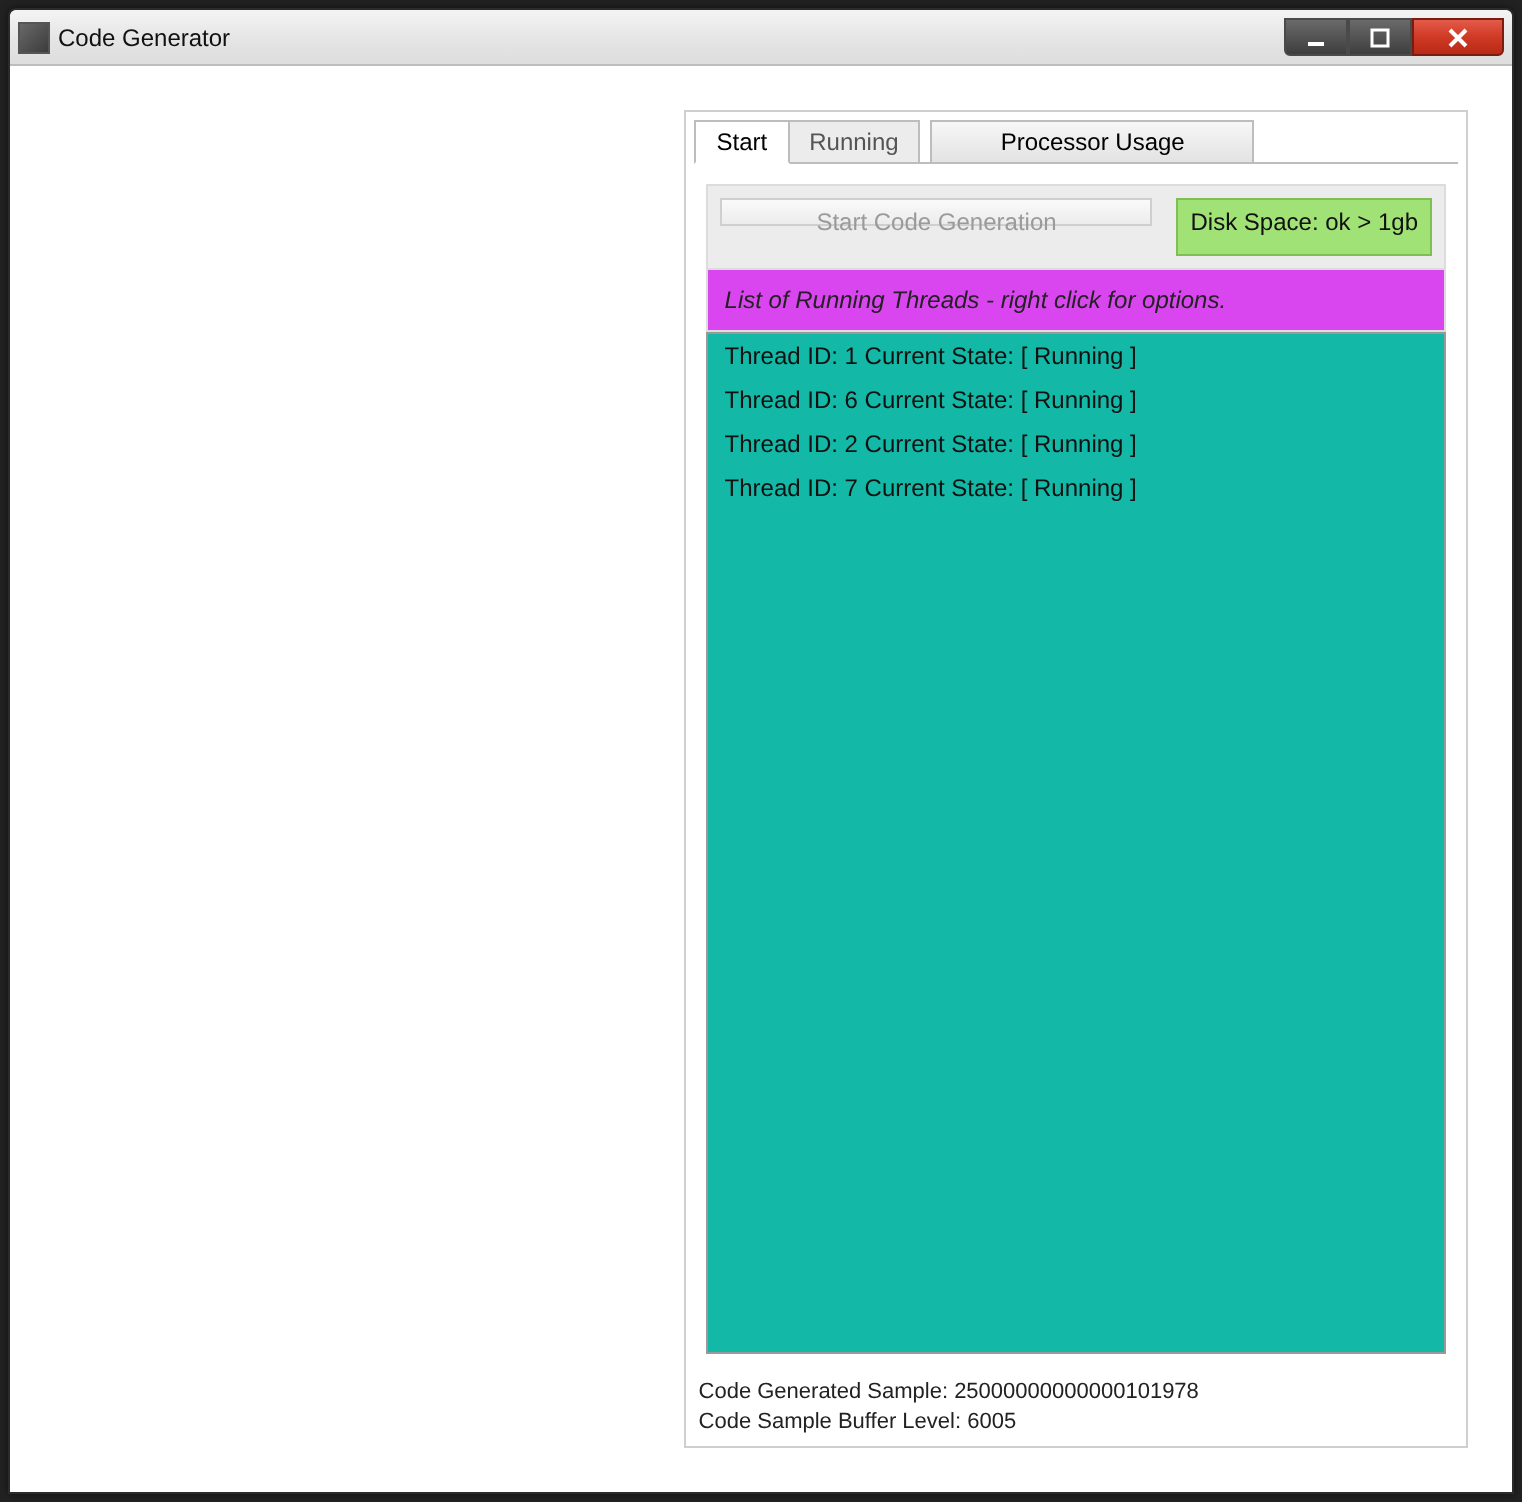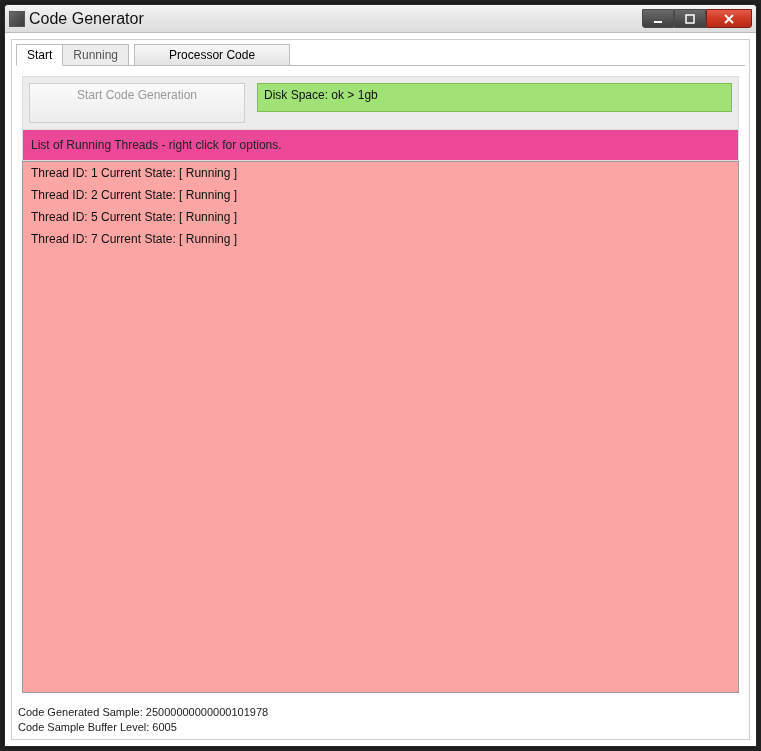--- a/index.html
+++ b/index.html
@@ -35,21 +35,21 @@
   }
   .title-icon {
     width: 16px; height: 16px;
     margin-right: 4px;
     background: linear-gradient(135deg,#686868,#3c3c3c);
     border: 1px solid #555;
     display: inline-block;
   }
   .title-text {
     flex: 1;
-    font-size: 16px;
+    font-size: 12px;
     color: #111;
   }
   .win-controls { display: flex; gap: 0; }
   .win-btn {
     width: 32px; height: 19px;
     border: 1px solid #4a4a4a;
     display: flex; align-items: center; justify-content: center;
     font-size: 10px;
     cursor: default;
   }
@@ -59,24 +59,25 @@
     width: 46px;
     background: linear-gradient(to bottom,#e35b4a,#cf3a24 50%,#b82a17);
     color:#fff; font-weight:bold;
     border-radius: 0 0 3px 0;
     border-color:#7a1d10;
   }
   .win-btn svg { width:12px; height:12px; }
 
   .client {
     flex: 1;
-    padding: 6px;
+    padding: 22px;
     display: flex;
     flex-direction: column;
     background: #fff;
+    align-items: flex-end;
   }
   .main-panel {
     flex: 1;
     border: 1px solid #cfcfcf;
     background: #fff;
     display: flex; flex-direction: column;
   }
   .tabs-row {
     display: flex;
     align-items: flex-end;
@@ -116,51 +117,52 @@
     background:#fff;
   }
   .top-row {
     background:#ececec;
     border:1px solid #dcdcdc;
     padding:6px;
     display:flex; gap:12px;
   }
   .start-btn {
     width: 216px;
-    height: 40px;
+    height: 14px;
     border:1px solid #cfcfcf;
     background: linear-gradient(to bottom,#fafafa,#ececec);
     color:#9a9a9a;
     text-align:center;
     line-height:22px;
     font-size:12px;
     cursor: default;
   }
   .disk-bar {
     flex:1;
     height:29px;
     border:1px solid #7fbf4f;
     background:#a0e276;
     color:#111;
     padding:0 6px;
     line-height:22px;
     font-size:12px;
   }
   .list-label {
-    background:#ec4899;
+    background:#d946ef;
     border:1px solid #dcdcdc;
     border-top:none;
     padding:8px 8px;
     font-size:12px;
     color:#222;
+    font-style:italic;
   }
   .grid-wrap {
     flex:1;
     border:1px solid #9a9a9a;
-    background:#fca5a5;
+    background:#14b8a6;
     overflow:auto;
     margin-top:0;
   }
   .grid-row {
     padding: 4px 8px;
     font-size:12px;
     color:#111;
     cursor: default;
   }
   .status-bar {
@@ -195,34 +197,34 @@
       </div>
     </div>
   </div>
 
   <div class="client">
     <div class="main-panel">
 
       <div class="tabs-row">
         <div class="tab active">Start</div>
         <div class="tab">Running</div>
-        <div class="tab pu">Processor Code</div>
+        <div class="tab pu">Processor Usage</div>
       </div>
       <div class="tab-border"></div>
 
       <div class="tab-content">
         <div class="top-row">
           <div class="start-btn">Start Code Generation</div>
           <div class="disk-bar">Disk Space: ok &gt; 1gb</div>
         </div>
         <div class="list-label">List of Running Threads - right click for options.</div>
         <div class="grid-wrap">
           <div class="grid-row">Thread ID: 1 Current State: [ Running ]</div>
+          <div class="grid-row">Thread ID: 6 Current State: [ Running ]</div>
           <div class="grid-row">Thread ID: 2 Current State: [ Running ]</div>
-          <div class="grid-row">Thread ID: 5 Current State: [ Running ]</div>
           <div class="grid-row">Thread ID: 7 Current State: [ Running ]</div>
         </div>
       </div>
 
       <div class="status-bar">
         <div>Code Generated Sample: 25000000000000101978</div>
         <div>Code Sample Buffer Level: 6005</div>
       </div>
     </div>
   </div>

